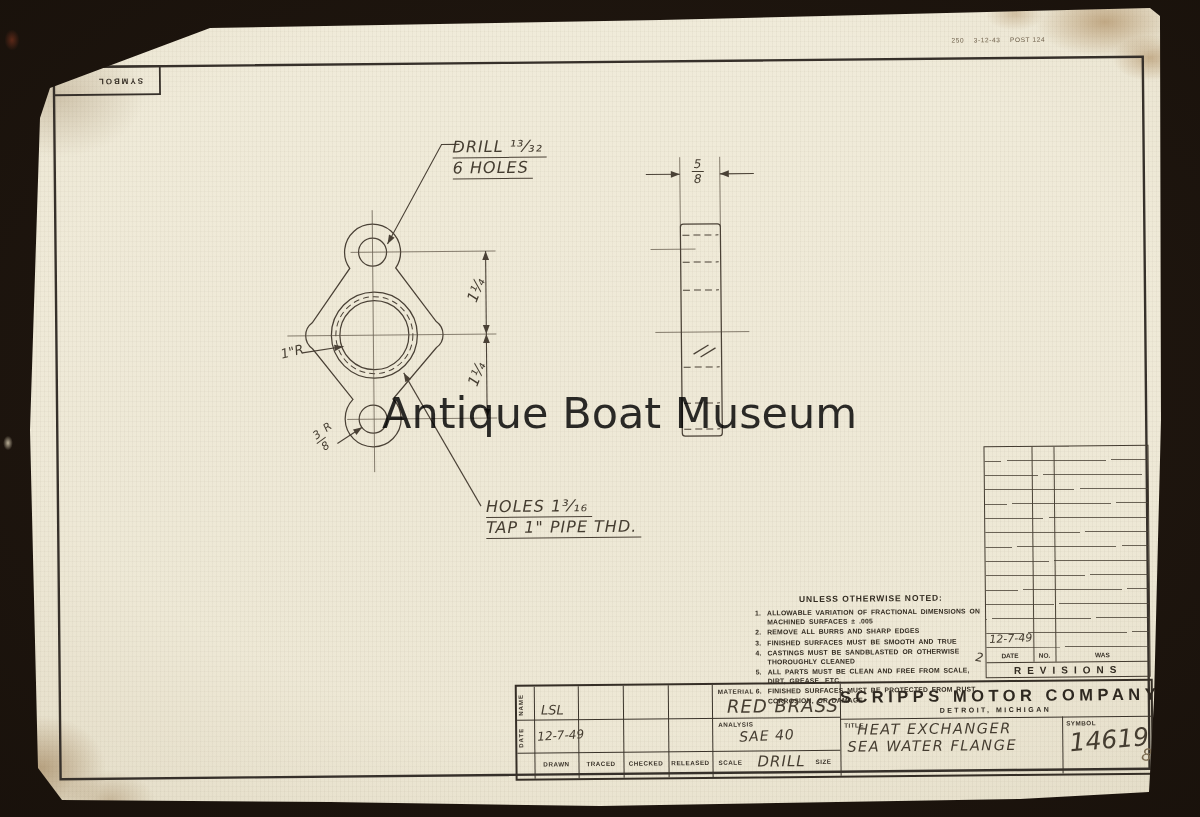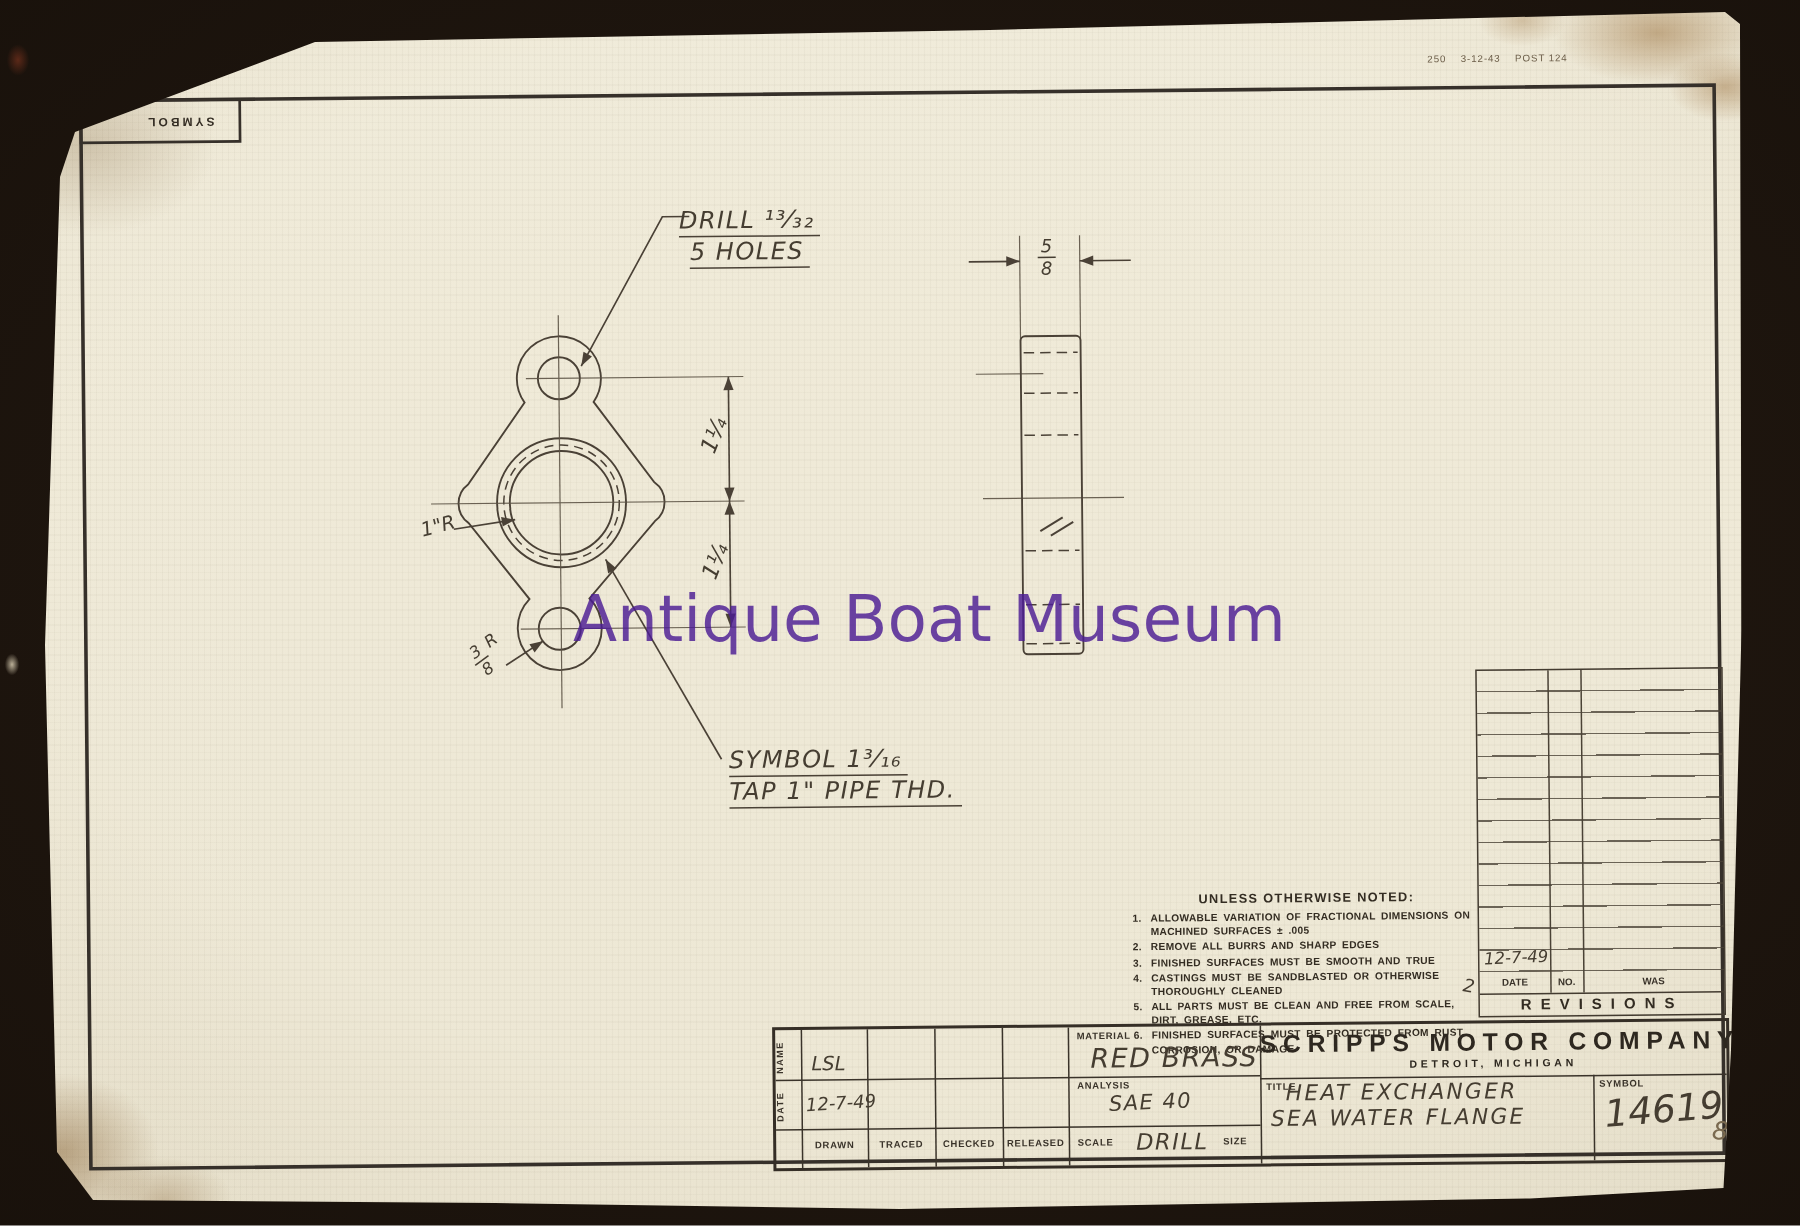--- a/index.html
+++ b/index.html
@@ -60,21 +60,21 @@
   .tb .vline,.tb .hline{position:absolute;border-color:#3a332a;}
   .tb-label{position:absolute;font-size:6.3px;font-weight:bold;letter-spacing:.5px;color:#3a332a;}
   .tb-vlabel{position:absolute;left:1px;width:15px;text-align:center;font-size:6px;font-weight:bold;color:#3a332a;
     writing-mode:vertical-rl;transform:rotate(180deg);letter-spacing:1px;}
   .company{position:absolute;left:323px;top:4px;width:311px;text-align:center;
     font-size:16.5px;font-weight:bold;letter-spacing:4.5px;color:#2e2820;white-space:nowrap;}
   .company-loc{position:absolute;left:323px;top:24px;width:311px;text-align:center;
     font-size:7px;font-weight:bold;letter-spacing:2.5px;color:#2e2820;}
   
   .watermark{left:382px;top:388px;font-family:"DejaVu Sans",sans-serif;font-size:43px;
-    color:#4c1d95;opacity:.82;letter-spacing:0;white-space:nowrap;}
+    color:#000000;opacity:.82;letter-spacing:0;white-space:nowrap;}
   .page-num{left:1138px;top:750px;font-size:17px;color:#7a6a50;transform:rotate(8deg);}
 </style>
 </head>
 <body>
 
 <div class="paper">
   <div class="sheet">
 
     <div class="abs print-info" style="left:955px;top:40px;">250    3-12-43    POST 124</div>
 
@@ -138,26 +138,26 @@
         <polygon points="722,175 731,171.6 731,178.4"></polygon>
         <polygon points="389,242 390.6,232.5 396.2,235.7"></polygon>
         <polygon points="404,371 411.2,377.2 405.6,380.4"></polygon>
         <polygon points="344,344 335.6,348.5 334.6,342.1"></polygon>
         <polygon points="362,425 356.1,432.6 352.7,427.2"></polygon>
       </g>
     </svg>
 
     <div class="abs symbol-box-label" style="left:88px;top:72px;width:70px;text-align:center;">SYMBOL</div>
 
-    <div class="abs hand" style="left:455px;top:136px;font-size:16px;letter-spacing:1px;text-align:center;">
+    <div class="abs hand" style="left:455px;top:136px;font-size:16px;letter-spacing:1px;">
       <span class="u">DRILL  ¹³⁄₃₂</span><br>
-      <span class="u">5 HOLES</span>
+      <span class="u">6 HOLES</span>
     </div>
     <div class="abs hand" style="left:485px;top:496px;font-size:16px;letter-spacing:1px;">
-      <span class="u">SYMBOL  1³⁄₁₆</span><br>
+      <span class="u">HOLES  1³⁄₁₆</span><br>
       <span class="u">TAP 1" PIPE THD.</span>
     </div>
     <div class="abs hand" style="left:281px;top:341px;font-size:13px;transform:rotate(-14deg);">1"R</div>
     <div class="abs hand" style="left:314px;top:421px;font-size:11px;transform:rotate(-36deg);">
       <span class="frac">
           <span class="fn">3</span>
           <span class="fd">8</span>
         </span>
       <span>R</span>
     </div>

